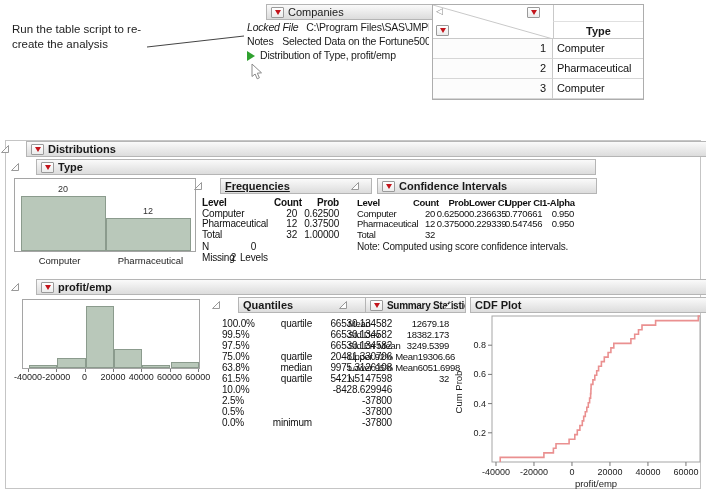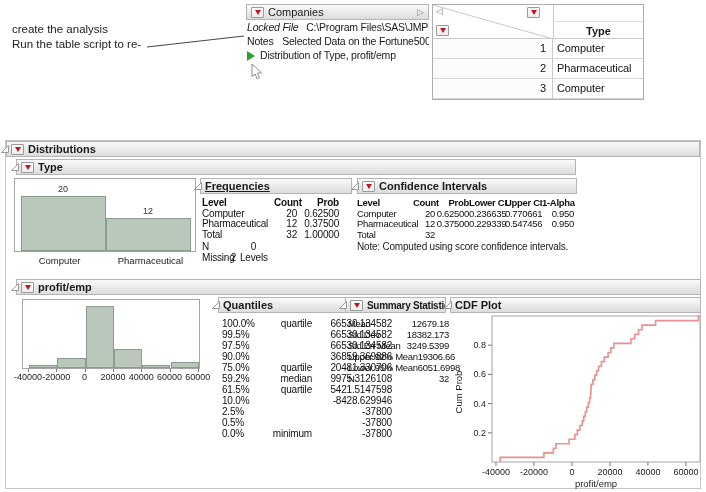--- a/index.html
+++ b/index.html
@@ -7,21 +7,21 @@
     position:relative;width:706px;height:492px;background:#fff;overflow:hidden;
     font-family:"Liberation Sans",sans-serif;color:#1a1a1a;
   }
   .abs{position:absolute;}
   
   .titlebar{
     position:absolute;height:16px;box-sizing:border-box;
     background:linear-gradient(#fafafa,#dcdcdc);
     border:1px solid #b5b5b5;
     display:flex;align-items:center;gap:4px;padding:0 4px;
-    font-size:11px;font-weight:bold;white-space:nowrap;overflow:hidden;
+    font-size:11px;font-weight:bold;white-space:nowrap;overflow:hidden;margin-left:20px;
   }
   .disc{position:absolute;width:10px;height:10px;z-index:3;}
   .rtri{
     width:13px;height:11px;box-sizing:border-box;border:1px solid #9a9a9a;border-radius:1px;
     background:linear-gradient(#ffffff,#ececec);
     display:inline-flex;align-items:center;justify-content:center;flex:0 0 auto;
   }
   .rtri i{display:block;width:0;height:0;border-left:3.5px solid transparent;border-right:3.5px solid transparent;border-top:5px solid #c3151c;}
   .play{display:inline-block;width:0;height:0;border-top:5px solid transparent;border-bottom:5px solid transparent;border-left:8px solid #2fa12f;}
   
@@ -58,22 +58,22 @@
   .dg .trow{grid-template-columns:120px 90px;height:20px;line-height:19px;font-size:11px;letter-spacing:-0.1px;}
   .dg .trow span{box-sizing:border-box;border-bottom:1px solid #d6d6d6;}
   .dg .trow span:first-child{text-align:right;padding-right:6px;border-right:1px solid #c9c9c9;background:#fcfcfc;}
   .dg .trow span:last-child{padding-left:4px;}
   .glyph{font-size:9px;color:#8a8a8a;line-height:10px;}
 </style>
 </head>
 <body>
 
 <div class="annot">
+  <div>Run the table script to re-</div>
   <div>create the analysis</div>
-  <div>Run the table script to re-</div>
 </div>
 <svg class="abs" style="left:140px;top:30px;" width="108" height="22">
   <line x1="7" y1="17" x2="104" y2="6" stroke="#444" stroke-width="1"></line>
 </svg>
 
 <div class="titlebar" style="left:246px;top:4px;width:183px;font-weight:normal;">
   <span class="rtri">
       <i></i>
     </span>
   <span>Companies</span>
@@ -294,31 +294,26 @@
       <span>99.5%</span>
       <span></span>
       <span>66530.134582</span>
     </div>
     <div class="trow">
       <span>97.5%</span>
       <span></span>
       <span>66530.134582</span>
     </div>
     <div class="trow">
-      <span>90.0%</span>
-      <span></span>
-      <span>36859.369886</span>
-    </div>
-    <div class="trow">
       <span>75.0%</span>
       <span>quartile</span>
       <span>20481.330706</span>
     </div>
     <div class="trow">
-      <span>59.2%</span>
+      <span>63.8%</span>
       <span>median</span>
       <span>9975.3126108</span>
     </div>
     <div class="trow">
       <span>61.5%</span>
       <span>quartile</span>
       <span>5421.5147598</span>
     </div>
     <div class="trow">
       <span>10.0%</span>

